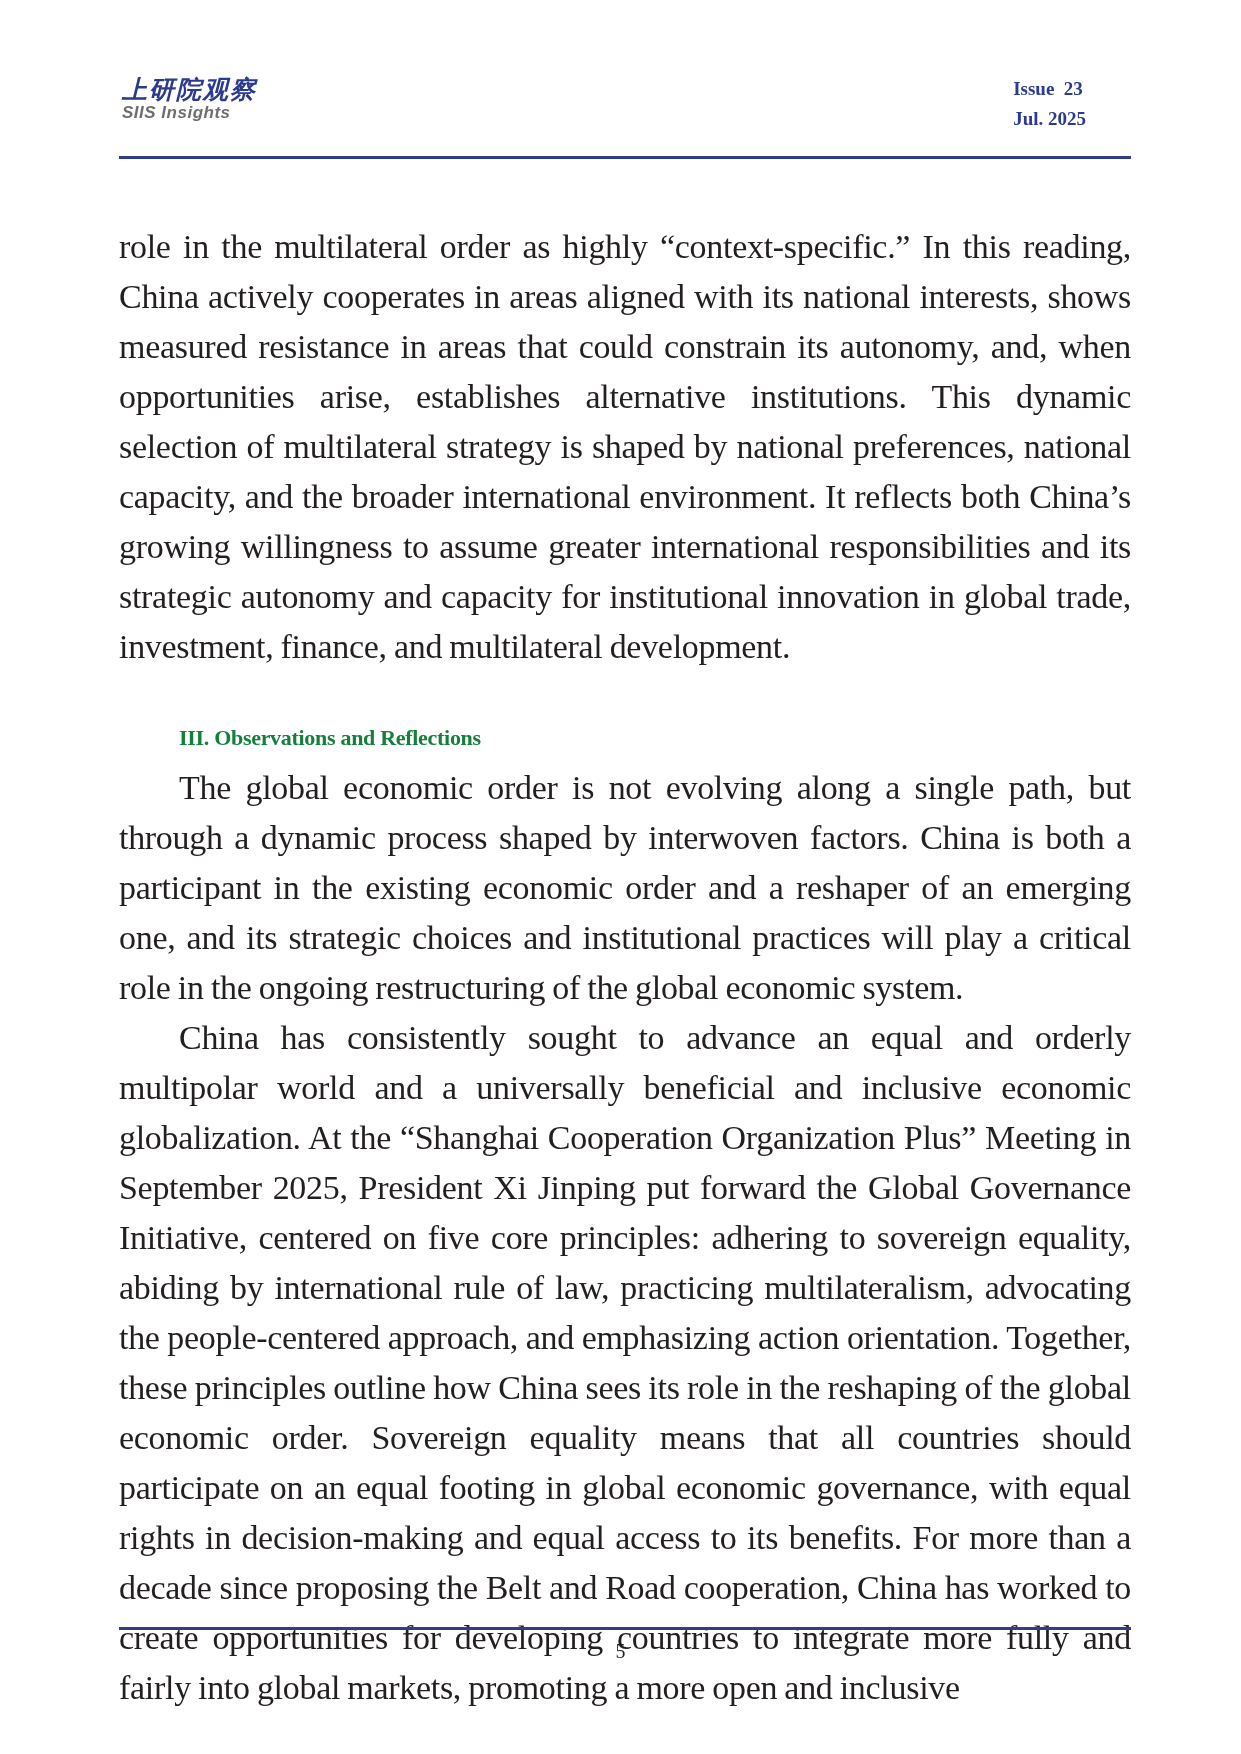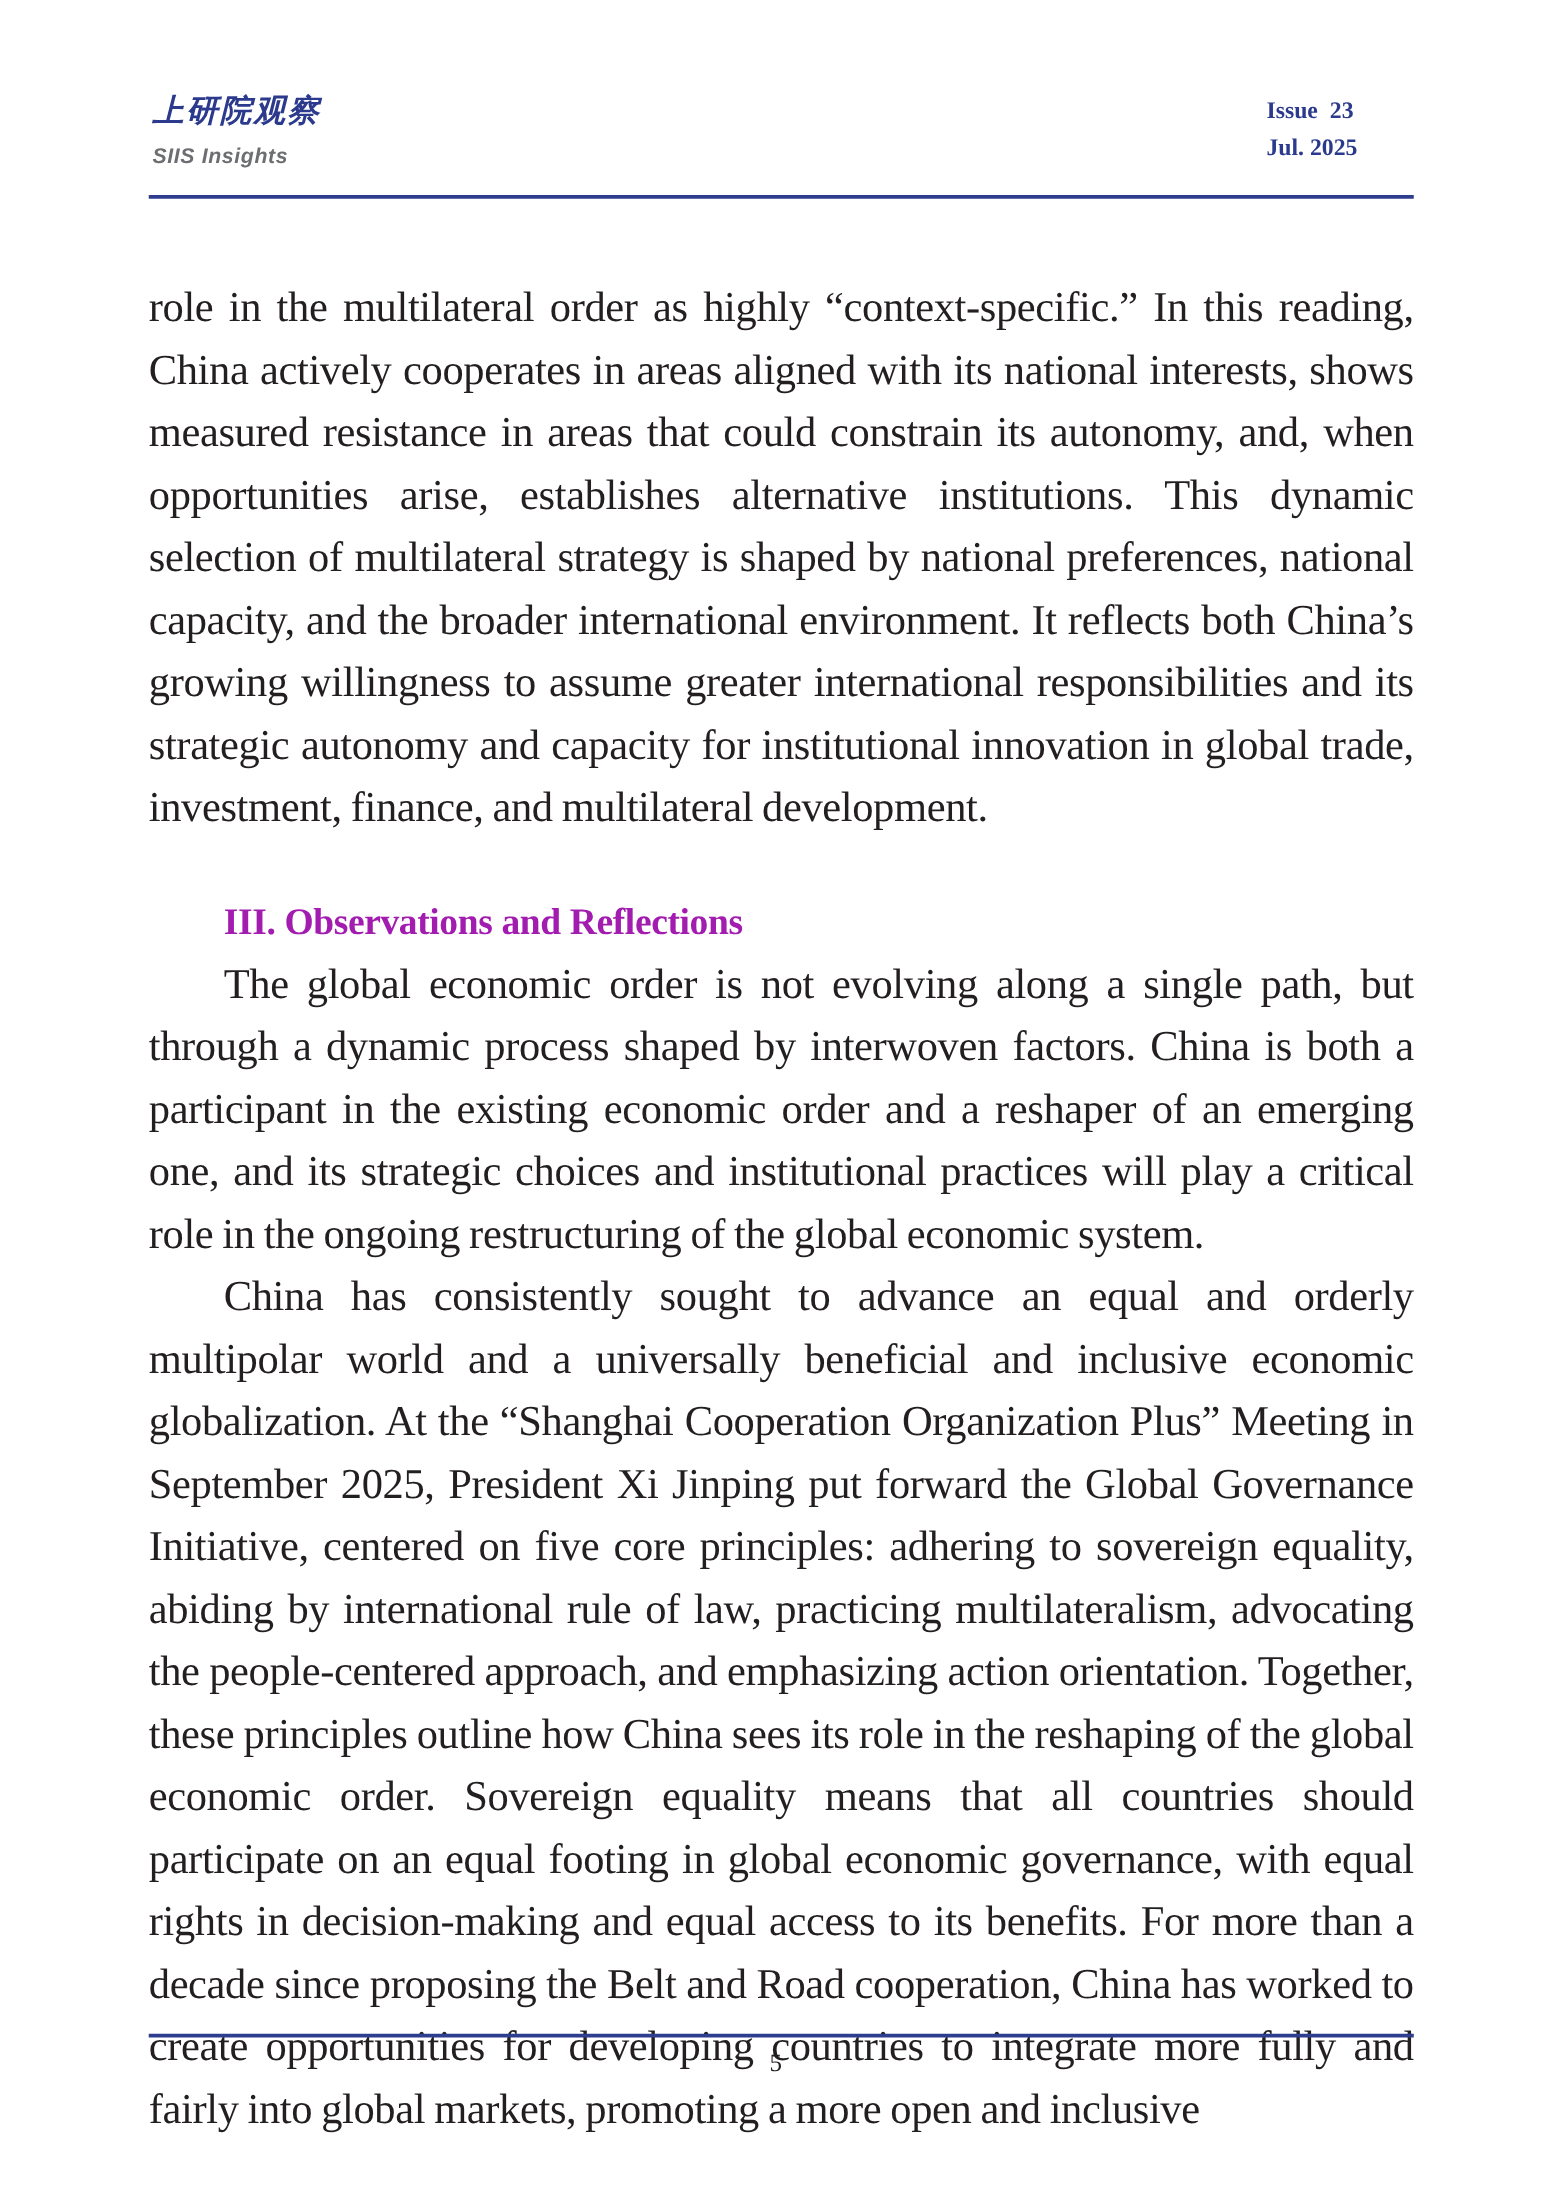--- a/index.html
+++ b/index.html
@@ -30,21 +30,21 @@
       line-height: 28px;
     }
     .logo-en {
       font-family: "Liberation Sans", sans-serif;
       font-size: 17px;
       font-weight: bold;
       font-style: italic;
       color: #6d6e71;
       letter-spacing: 0.5px;
       line-height: 20px;
-      margin-top: 12px;
+      margin-top: 0px;
     }
     .header-issue {
       position: absolute;
       right: 155px;
       top: 74px;
       font-family: "Liberation Serif", serif;
       font-weight: bold;
       color: #2b3a8c;
       font-size: 19px;
       line-height: 30px;
@@ -87,23 +87,23 @@
       text-align: justify;
       margin: 0;
       letter-spacing: -0.3px;
       word-spacing: -1px;
     }
     .para.indent {
       text-indent: 60px;
       font-family: Liberation Serif, serif;
     }
     .section-heading {
-      font-size: 30px;
+      font-size: 22px;
       font-weight: bold;
-      color: #a21caf;
+      color: #15803d;
       line-height: 50px;
       margin: 41px 0 0 0;
       padding-left: 60px;
       letter-spacing: -0.3px;
       font-family: Liberation Serif, serif;
     }
   </style>
 </head>
 <body>
 

